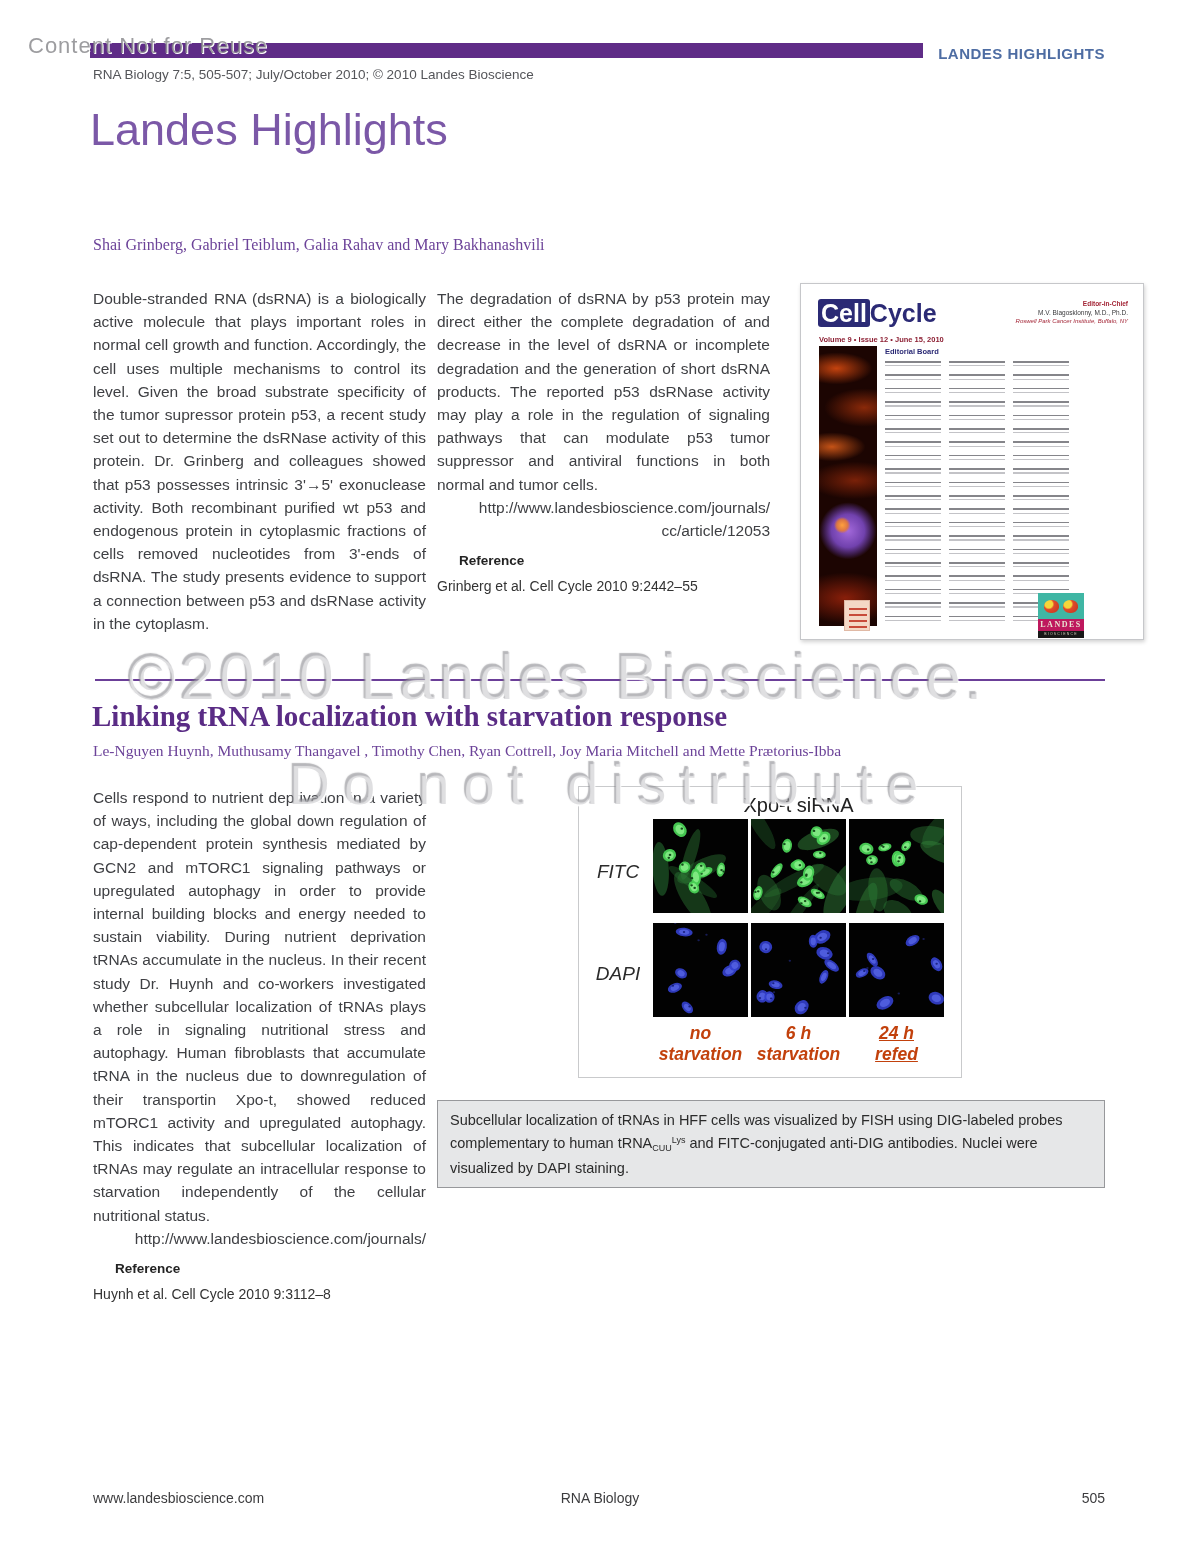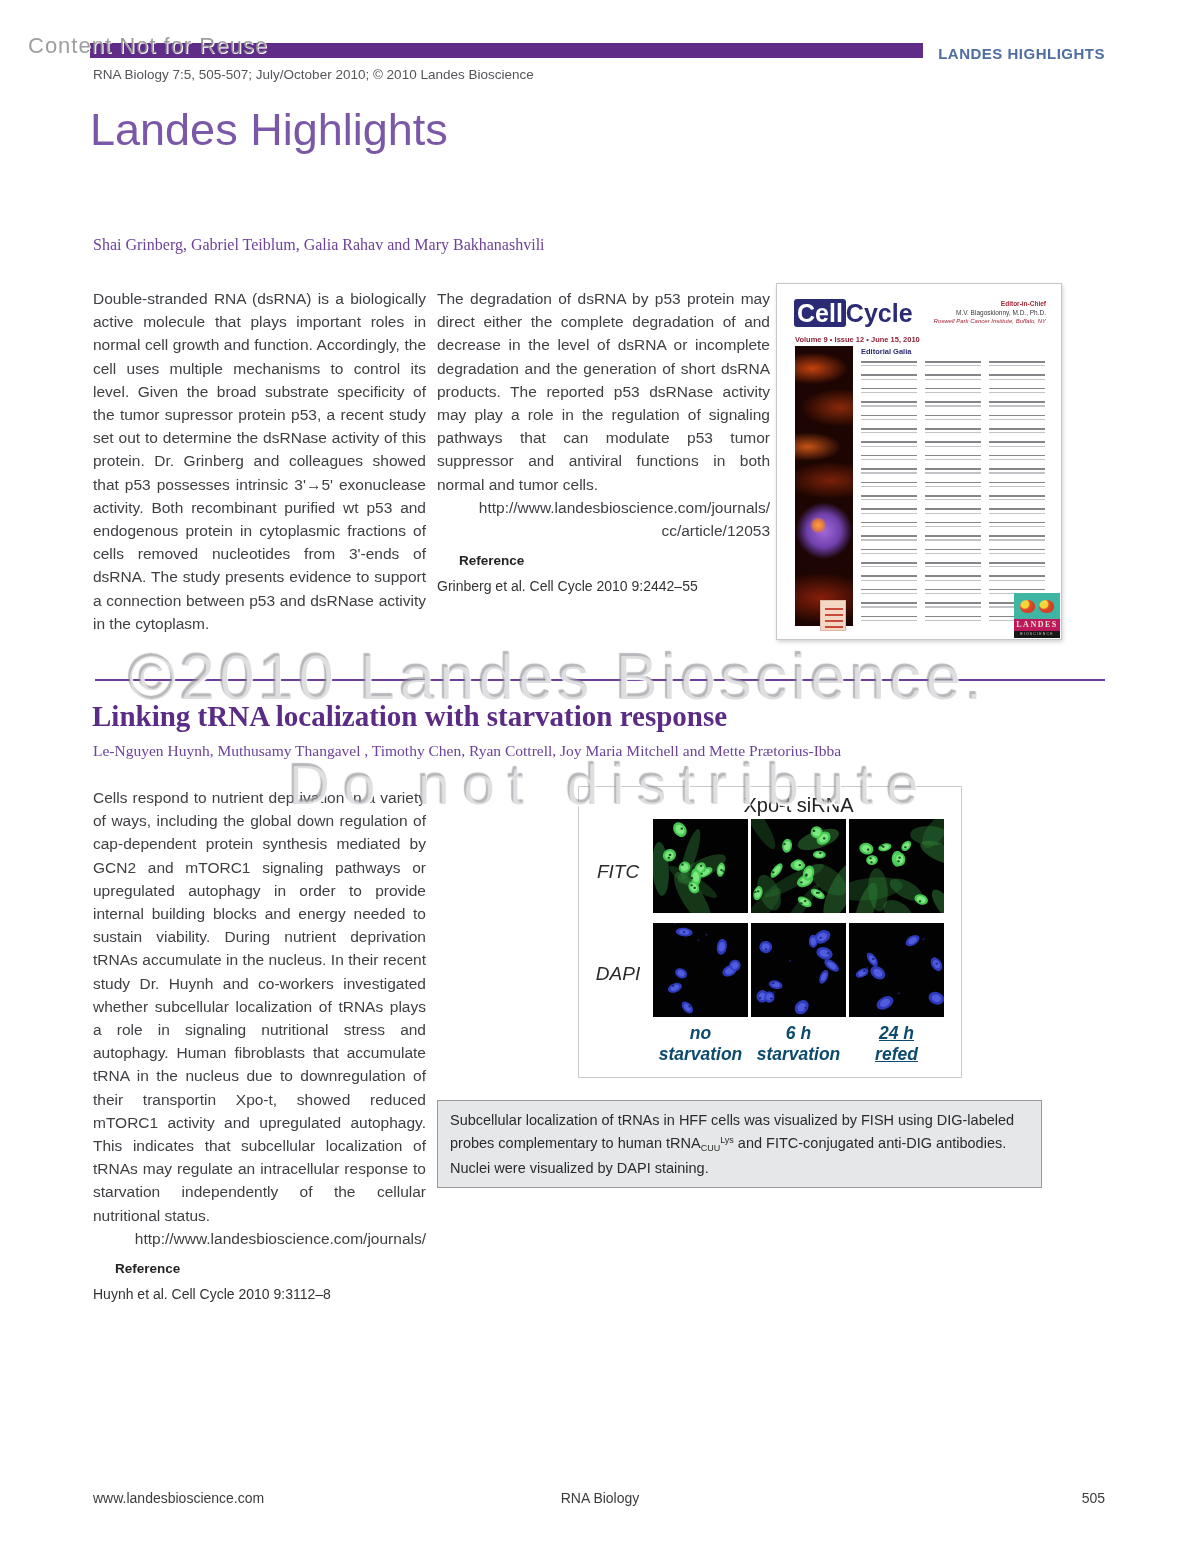--- a/index.html
+++ b/index.html
@@ -18,21 +18,21 @@
   
   .art-title{position:absolute;font-family:"Liberation Serif",serif;font-weight:600;
              font-size:29px;color:#5a2c85;}
   .art-authors{position:absolute;font-family:"Liberation Serif",serif;font-size:16px;color:#6c4399;}
   .col{position:absolute;width:333px;font-size:15.5px;line-height:23.2px;text-align:justify;color:#3f4044;}
   .url-line{text-align:right;}
   .ref-label{font-weight:bold;font-size:13.5px;padding-left:22px;margin-top:7px;color:#232323;text-align:left;}
   .ref-text{font-size:14px;margin-top:3px;color:#333;text-align:left;}
 
   
-  .cover{position:absolute;left:776px;top:283px;width:286px;height:357px;background:#fff;
+  .cover{position:absolute;left:800px;top:283px;width:344px;height:357px;background:#fff;
          border:1px solid #c6c7ca;box-shadow:1px 2px 4px rgba(0,0,0,.18);z-index:2;box-sizing:border-box;}
   .cc-logo{position:absolute;left:17px;top:15px;font-size:25px;font-weight:bold;color:#2b2a75;}
   .cc-logo .cellbox{background:#2b2a75;color:#fff;border-radius:3px;padding:0 3px;}
   .cc-volume{position:absolute;left:18px;top:51px;font-size:7.5px;font-weight:bold;color:#8d2034;}
   .cc-eic{position:absolute;right:15px;top:16px;text-align:right;line-height:8.5px;}
   .cc-eic .l1{font-size:6.5px;font-weight:bold;color:#a32536;}
   .cc-eic .l2{font-size:6.5px;color:#3a3a3c;}
   .cc-eic .l3{font-size:6px;font-style:italic;color:#a32536;}
   .cc-image{position:absolute;left:18px;top:62px;width:58px;height:280px;background-color:#1c0502;
     background-image:
@@ -70,24 +70,24 @@
 
   
   .figure{position:absolute;left:578px;top:786px;width:384px;height:292px;background:#fff;
           border:1px solid #c9cacc;z-index:2;box-sizing:border-box;}
   .fig-title{position:absolute;left:74px;top:7px;width:291px;text-align:center;font-size:20px;color:#222;}
   .fig-rowlabel{position:absolute;left:8px;width:62px;text-align:center;font-style:italic;
                 font-size:19px;color:#2b2b2b;}
   .panel{position:absolute;width:95px;height:94px;background:#000;}
   .panel svg{display:block;width:95px;height:94px;}
   .fig-collabel{position:absolute;top:236px;width:95px;text-align:center;font-weight:bold;
-                font-style:italic;font-size:17.5px;line-height:21px;color:#0c4a6e;}
-
-  
-  .caption{position:absolute;left:437px;top:1100px;width:605px;box-sizing:border-box;
+                font-style:italic;font-size:17.5px;line-height:21px;color:#c2410c;}
+
+  
+  .caption{position:absolute;left:437px;top:1100px;width:668px;box-sizing:border-box;
            background:#e6e7e8;border:1px solid #97989b;padding:9px 12px;font-size:14.5px;
            line-height:20px;color:#2b2b2b;}
   .caption sub{font-size:9px;vertical-align:-3px;}
   .caption sup{font-size:9px;vertical-align:5px;}
 
   
   .footer-left{position:absolute;left:93px;top:1490px;font-size:14px;color:#3c3c3e;}
   .footer-center{position:absolute;left:0;top:1490px;width:1200px;text-align:center;font-size:14px;color:#3c3c3e;}
   .footer-right{position:absolute;right:95px;top:1490px;font-size:14px;color:#3c3c3e;}
 </style>
@@ -114,21 +114,21 @@
 
   <div class="cover">
     <div class="cc-logo"><span class="cellbox">Cell</span><span>Cycle</span></div>
     <div class="cc-volume">Volume 9 • Issue 12 • June 15, 2010</div>
     <div class="cc-eic">
       <div class="l1">Editor-in-Chief</div>
       <div class="l2">M.V. Blagosklonny, M.D., Ph.D.</div>
       <div class="l3">Roswell Park Cancer Institute, Buffalo, NY</div>
     </div>
     <div class="cc-image"></div>
-    <div class="cc-board-label">Editorial Galia</div>
+    <div class="cc-board-label">Editorial Board</div>
     <div class="cc-namecol" style="left:84px;"></div>
     <div class="cc-namecol" style="left:148px;"></div>
     <div class="cc-namecol" style="left:212px;"></div>
     <div class="cc-stamp"></div>
     <div class="cc-landes">
       <div class="fruits">
           <span class="fruit"></span>
           <span class="fruit"></span>
         </div>
       <div class="band">LANDES</div>

